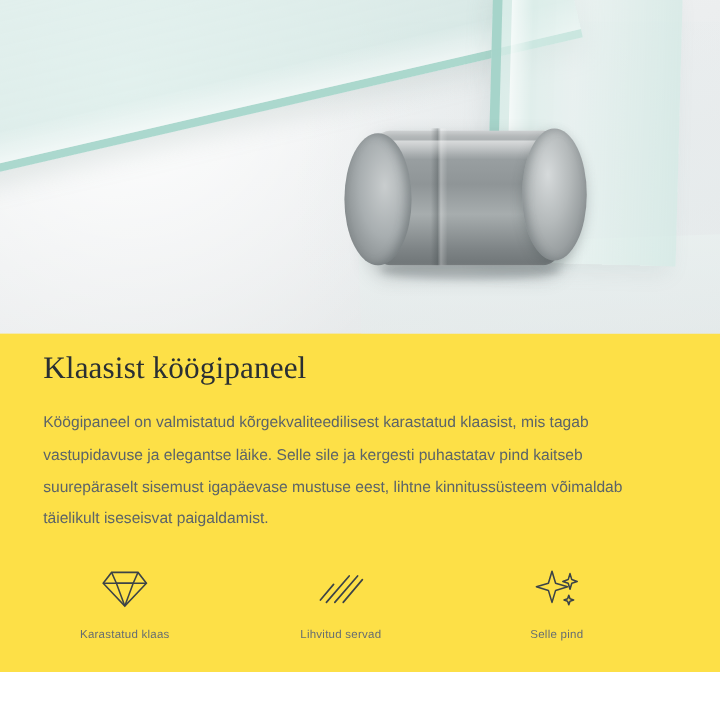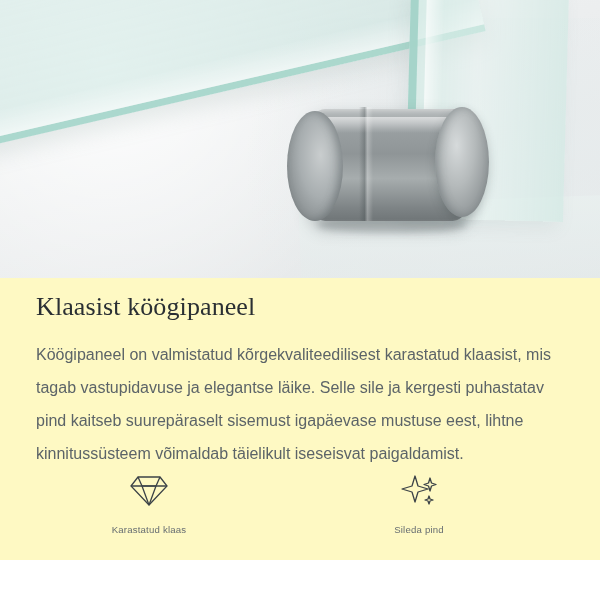--- a/index.html
+++ b/index.html
@@ -10,21 +10,21 @@
     width: 600px;
     height: 600px;
     overflow: hidden;
     font-family: "Liberation Sans", sans-serif;
     background: #ffffff;
   }
   .page {
     position: relative;
     width: 600px;
     height: 600px;
-    background: #fef9c3;
+    background: #fde047;
   }
 
   
   .hero {
     position: relative;
     width: 600px;
     height: 278px;
     overflow: hidden;
     background: linear-gradient(160deg, #f4f6f6 0%, #eceeef 45%, #e4e7e8 100%);
   }
@@ -179,21 +179,21 @@
     font-weight: 400;
     color: #2a2f33;
     letter-spacing: 0.1px;
   }
   .headline .line2 {
     display: block;
   }
   .body-copy {
     margin: 0;
     padding: 16px 36px 0 36px;
-    font-size: 16px;
+    font-size: 13px;
     line-height: 2.05;
     color: #5c6468;
     max-width: 540px;
   }
 
   
   .features {
     position: absolute;
     left: 0;
     top: 470px;
@@ -267,29 +267,40 @@
           <path d="M9 3 H31 L38 12 L20 31 L2 12 Z"></path>
           <path d="M2 12 H38"></path>
           <path d="M9 3 L13 12 L20 31"></path>
           <path d="M31 3 L27 12 L20 31"></path>
           <path d="M13 12 H27"></path>
         </svg>
       </div>
       <div class="flabel">Karastatud klaas</div>
     </div>
 
+    <div class="feature">
+      <div class="ficon">
+        <svg width="40" height="34" viewBox="0 0 40 34" fill="none" stroke="#3c4347" stroke-width="1.4" stroke-linecap="round">
+          <path d="M8 28 L27 6"></path>
+          <path d="M15 28 L34 6"></path>
+          <path d="M22 28 L38 9"></path>
+          <path d="M3 26 L14 13"></path>
+        </svg>
+      </div>
+      <div class="flabel">Lihvitud servad</div>
+    </div>
 
 
     <div class="feature">
       <div class="ficon">
         <svg width="40" height="34" viewBox="0 0 40 34" fill="none" stroke="#3c4347" stroke-width="1.3" stroke-linejoin="round">
           <path d="M16 2 L19 12 L29 15 L19 18 L16 28 L13 18 L3 15 L13 12 Z"></path>
           <path d="M31 4 L32.5 9 L37 10.5 L32.5 12 L31 17 L29.5 12 L25 10.5 L29.5 9 Z"></path>
           <path d="M30 22 L31 25 L34 26 L31 27 L30 30 L29 27 L26 26 L29 25 Z"></path>
         </svg>
       </div>
-      <div class="flabel">Sileda pind</div>
+      <div class="flabel">Selle pind</div>
     </div>
 
   </div>
 
   <div class="footer-space"></div>
 </div>
 
 </body></html>

